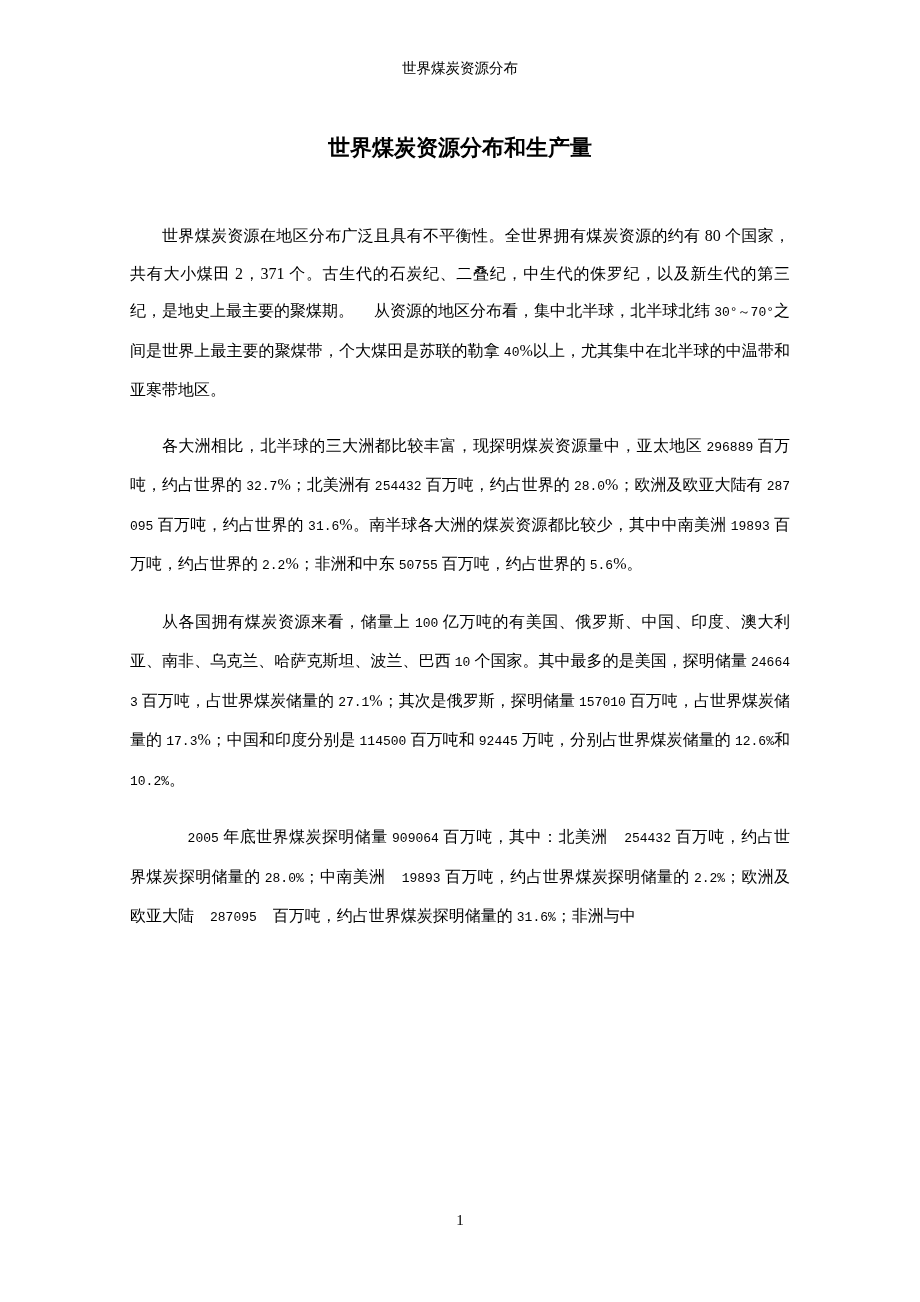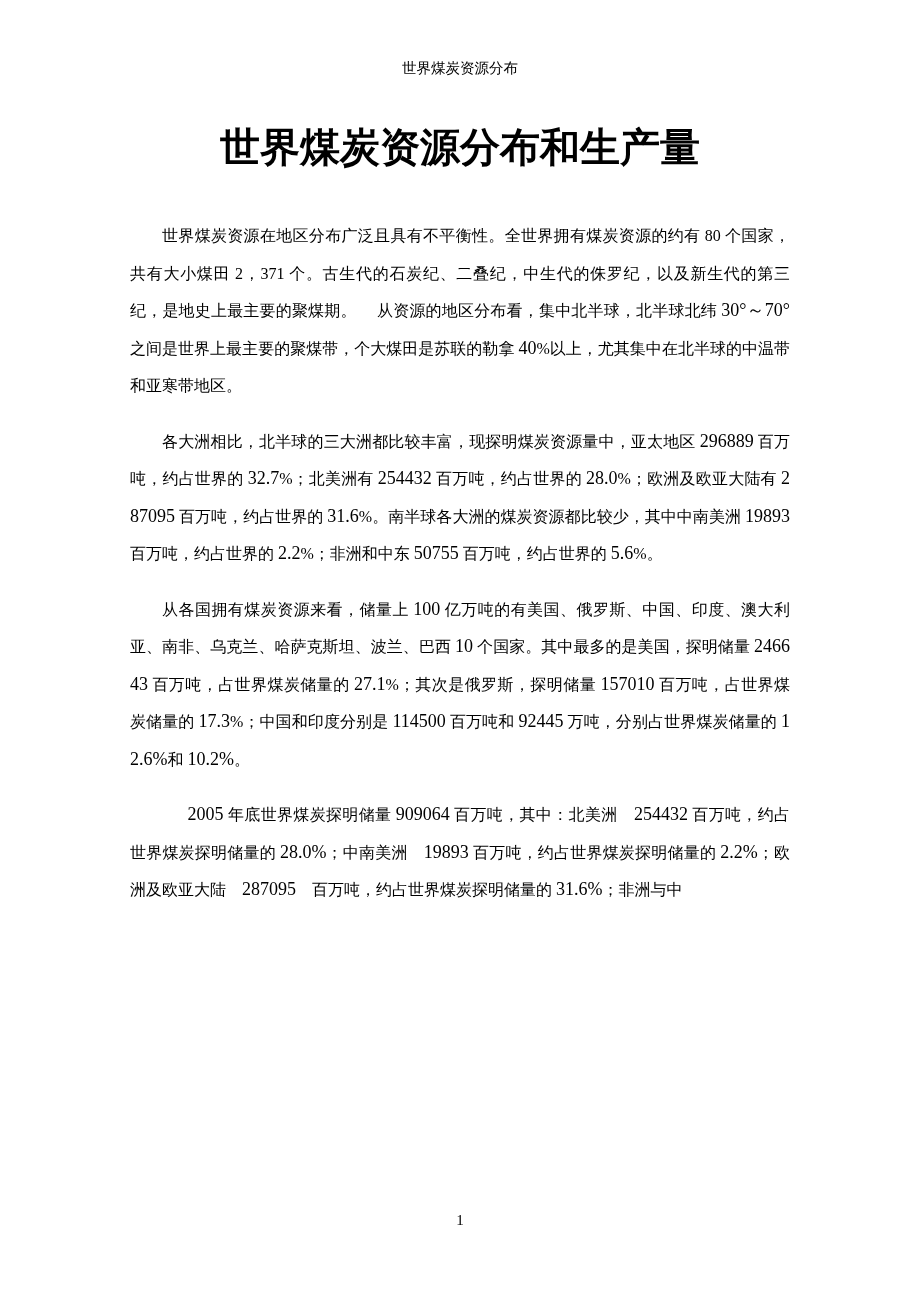--- a/index.html
+++ b/index.html
@@ -20,41 +20,41 @@
   .doc-header {
     padding-top: 58px;
     text-align: center;
     font-size: 14.5px;
     line-height: 20px;
     color: #000000;
   }
   .doc-title {
     margin-top: 46px;
     text-align: center;
-    font-size: 40px;
+    font-size: 22px;
     font-weight: bold;
     line-height: 48px;
     color: #000000;
   }
   .doc-body {
     margin: 45px 130px 0 130px;
   }
   .para {
     margin: 0 0 18px 0;
     font-size: 16px;
     line-height: 37.5px;
     text-align: justify;
     text-justify: inter-ideograph;
     word-break: break-all;
     color: #000000;
   }
   .para:last-child { margin-bottom: 0; }
   .sans {
-    font-family: Liberation Serif, serif;
-    font-size: 18px;
+    font-family: Liberation Mono, monospace;
+    font-size: 13px;
   }
   .page-number {
     position: absolute;
     left: 0;
     right: 0;
     bottom: 72px;
     text-align: center;
     font-size: 15px;
     line-height: 20px;
     color: #000000;

